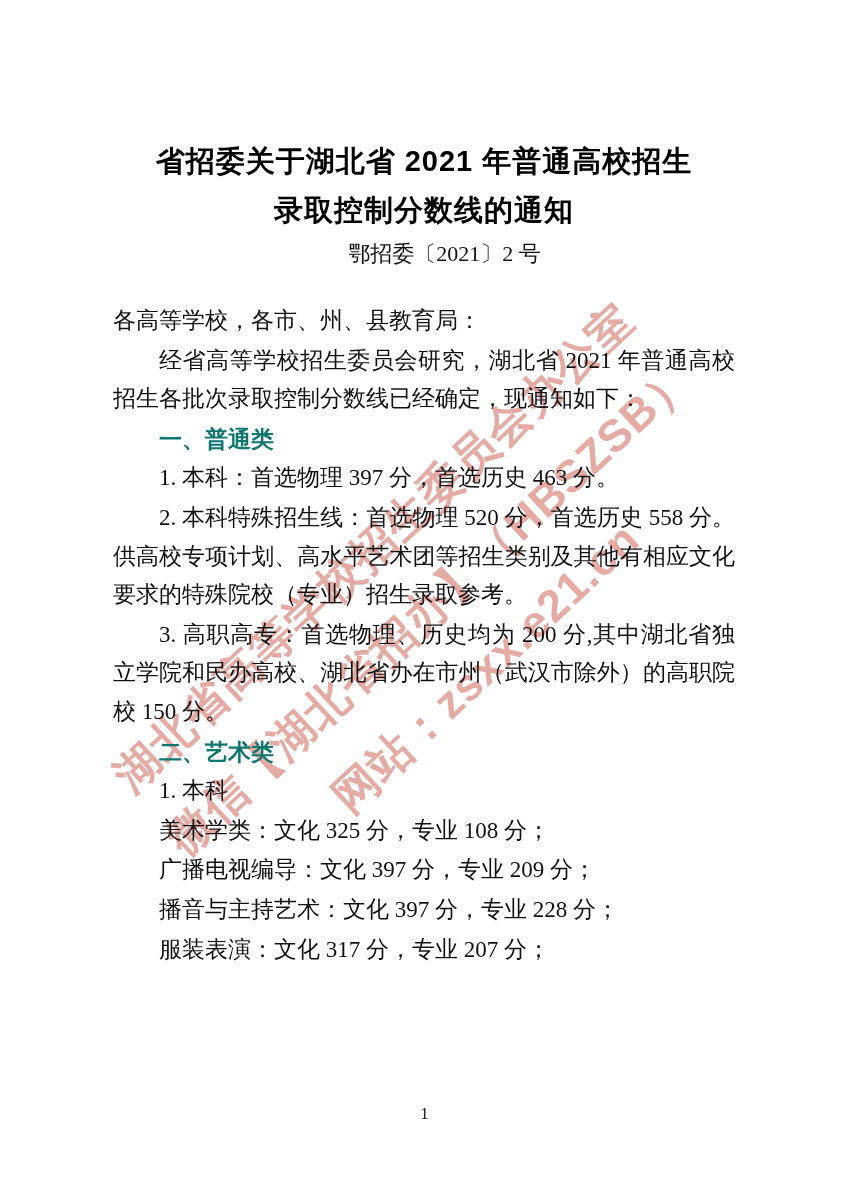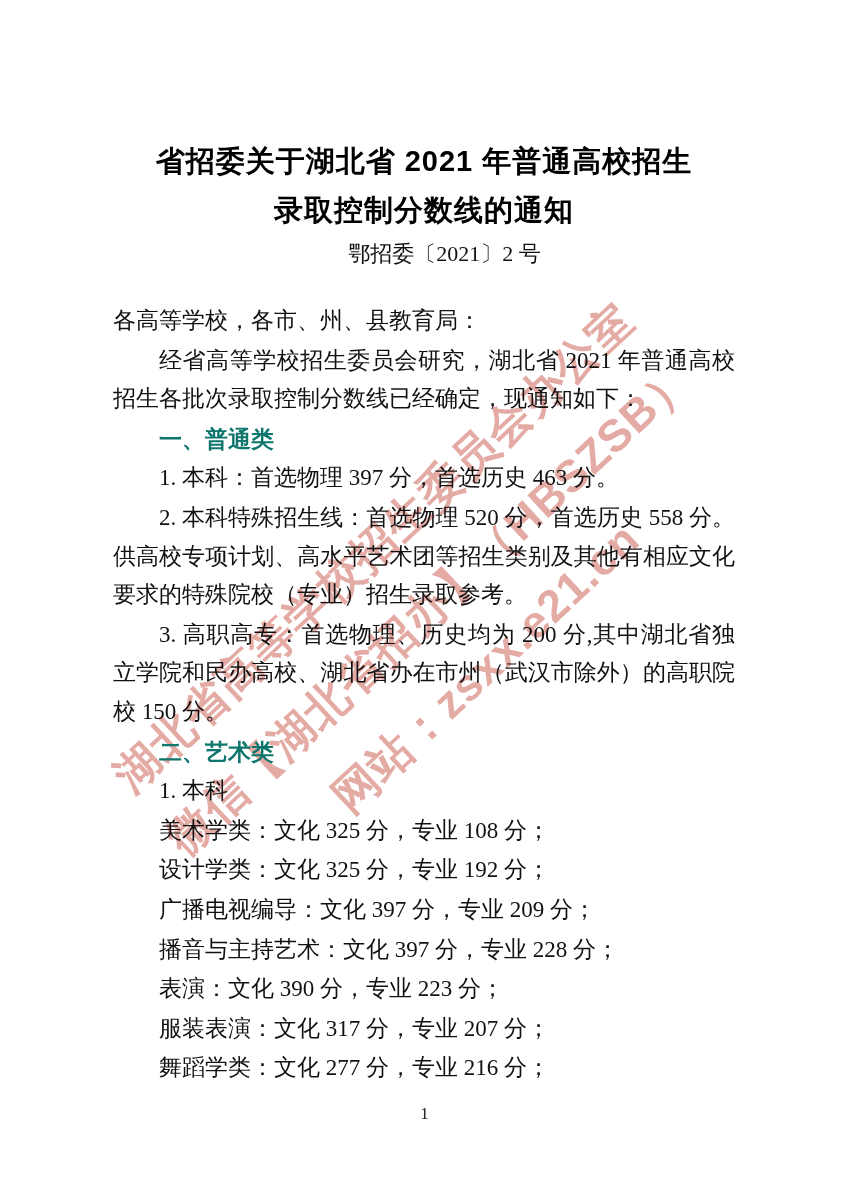--- a/index.html
+++ b/index.html
@@ -121,23 +121,20 @@
     <p>经省高等学校招生委员会研究，湖北省 2021 年普通高校招生各批次录取控制分数线已经确定，现通知如下：</p>
 
     <p class="section-heading">一、普通类</p>
     <p>1. 本科：首选物理 397 分，首选历史 463 分。</p>
     <p>2. 本科特殊招生线：首选物理 520 分，首选历史 558 分。供高校专项计划、高水平艺术团等招生类别及其他有相应文化要求的特殊院校（专业）招生录取参考。</p>
     <p>3. 高职高专：首选物理、历史均为 200 分,其中湖北省独立学院和民办高校、湖北省办在市州（武汉市除外）的高职院校 150 分。</p>
 
     <p class="section-heading">二、艺术类</p>
     <p>1. 本科</p>
     <p>美术学类：文化 325 分，专业 108 分；</p>
-    <p>设计学类：文化 325 分，专业 192 分；</p>
     <p>广播电视编导：文化 397 分，专业 209 分；</p>
     <p>播音与主持艺术：文化 397 分，专业 228 分；</p>
-    <p>表演：文化 390 分，专业 223 分；</p>
     <p>服装表演：文化 317 分，专业 207 分；</p>
-    <p>舞蹈学类：文化 277 分，专业 216 分；</p>
   </div>
 
   <div class="page-number">1</div>
 
 </div>
 
 </body></html>

